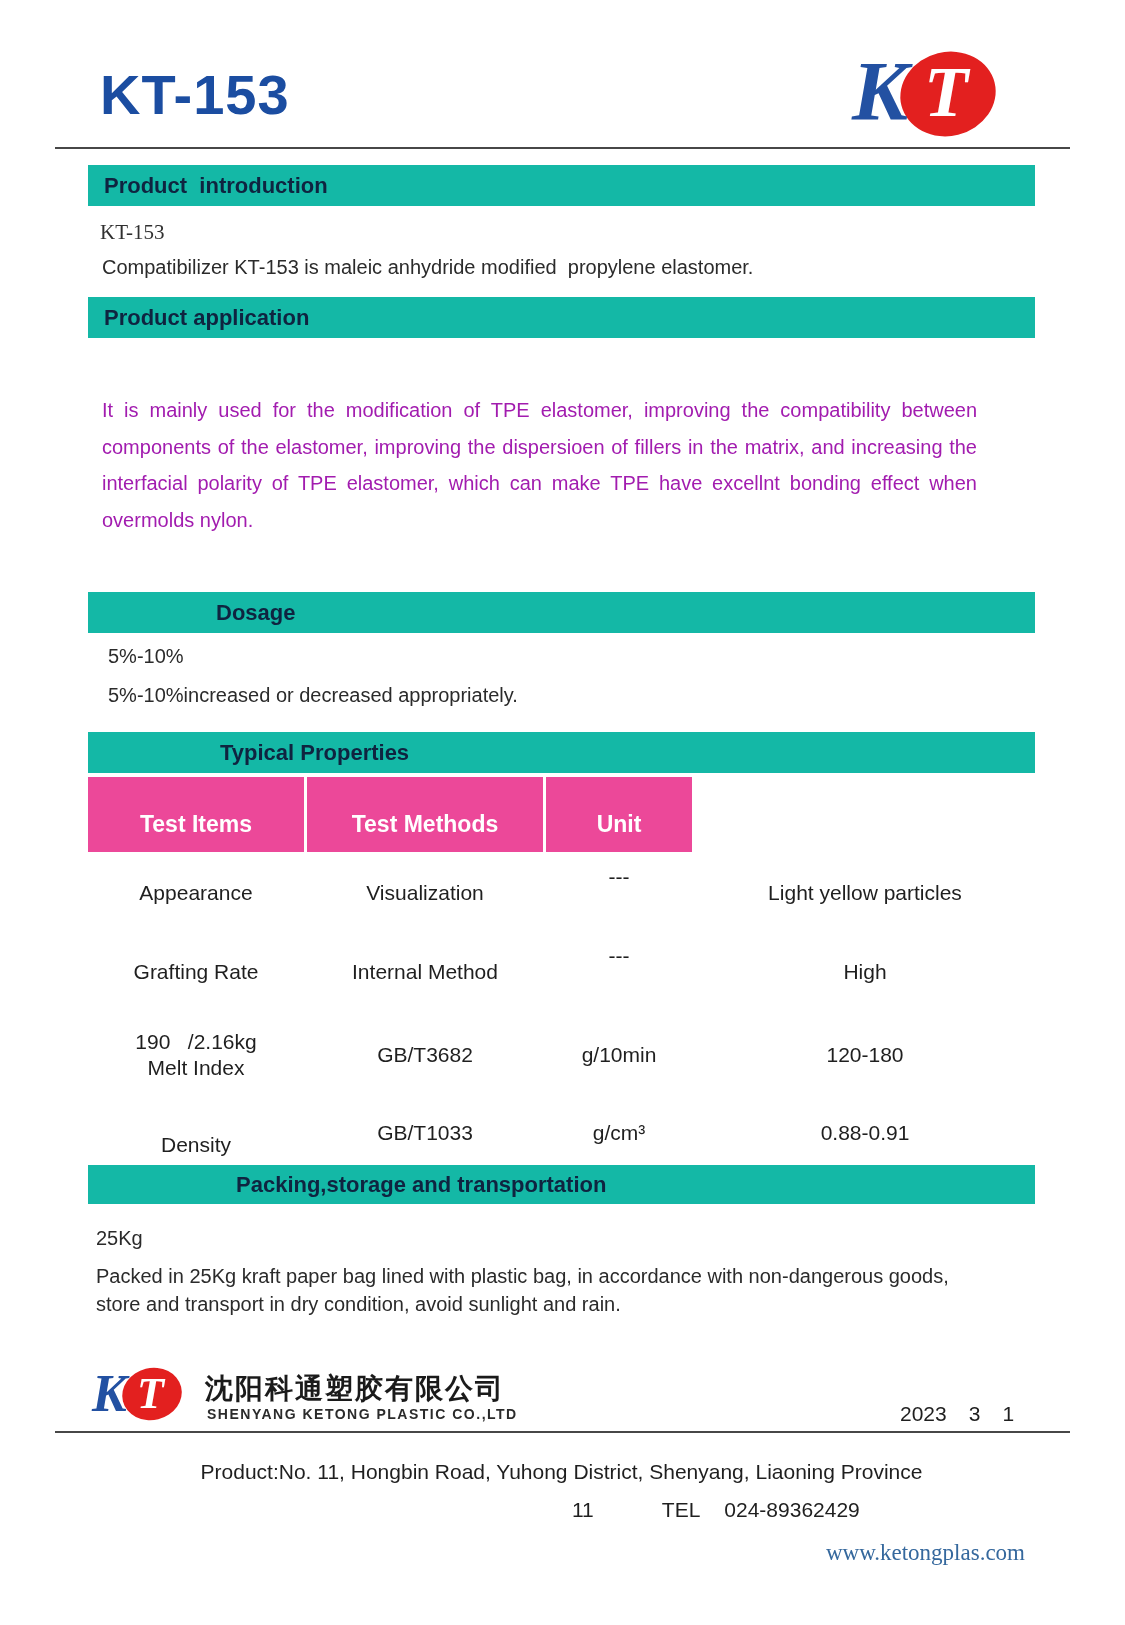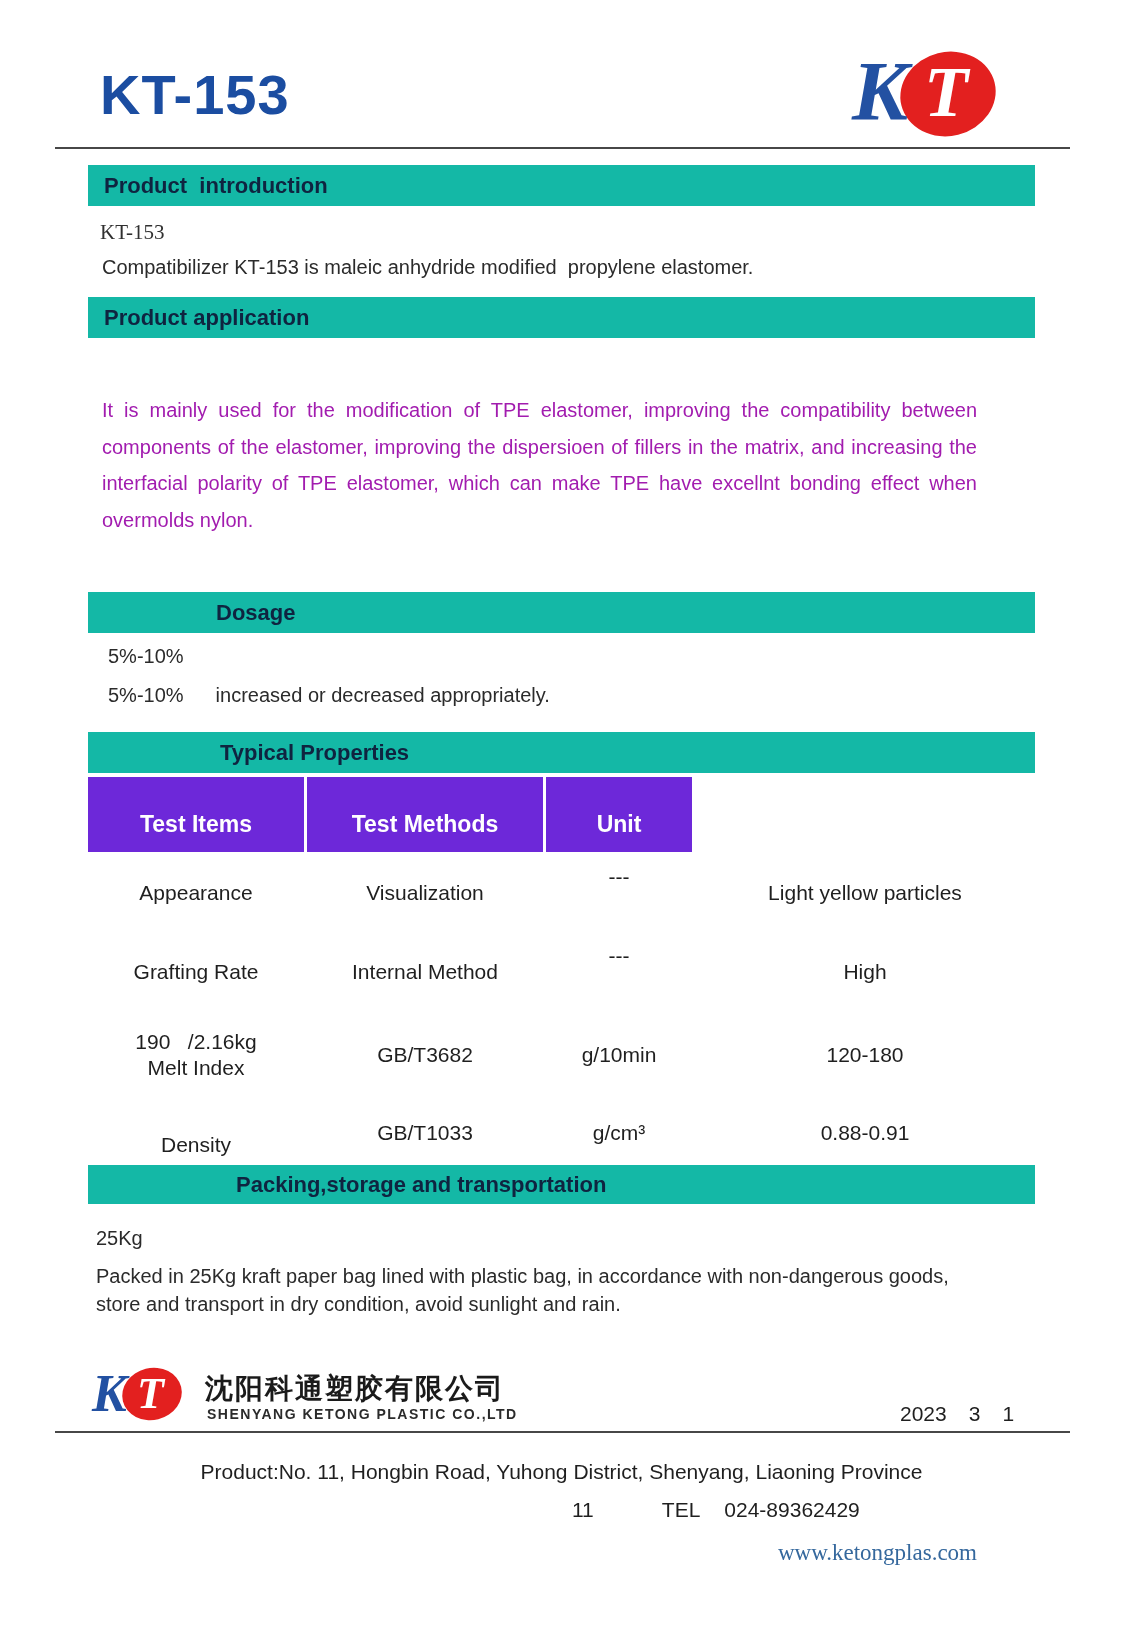--- a/index.html
+++ b/index.html
@@ -59,30 +59,30 @@
   
   .app-text {
     position:absolute; left:102px; top:392px; width:875px;
     font-size:20px; line-height:36.5px; color:#a21caf;
     text-align:justify;
   }
 
   
   .dosage-1 { position:absolute; left:108px; top:645px; font-size:20px; color:#2b2b2b; }
   .dosage-2 { position:absolute; left:108px; top:684px; font-size:20px; color:#2b2b2b; }
-  .dosage-2 .suffix { margin-left:32px; }
+  .dosage-2 .suffix { }
 
   
   .ptable { position:absolute; left:88px; top:777px; width:947px; }
   .ptable .thead {
     display:grid; grid-template-columns:216px 236px 146px 340px;
     column-gap:3px; height:75px; background:#fff;
   }
   .ptable .thead .th {
-    background:#6d28d9; color:#ffffff;
+    background:#ec4899; color:#ffffff;
     font-size:23px; font-weight:bold;
     display:flex; align-items:flex-end; justify-content:center;
     padding-bottom:14px;
   }
   .ptable .trow {
     display:grid; grid-template-columns:216px 236px 146px 340px;
     column-gap:3px; align-items:center;
   }
   .ptable .trow .td { text-align:center; font-size:21px; color:#1f1f1f; }
   .row1 { height:82px; }
@@ -128,21 +128,21 @@
   .f-date span { margin-right:22px; }
   .f-date span:last-child { margin-right:0; }
   .f-address {
     position:absolute; left:88px; top:1460px; width:947px;
     text-align:center; font-size:21px; color:#1f1f1f;
   }
   .f-tel { position:absolute; left:572px; top:1498px; font-size:21px; color:#1f1f1f; }
   .f-tel .tel-label { margin-left:68px; }
   .f-tel .tel-num { margin-left:24px; }
   .f-web {
-    position:absolute; left:752px; top:1540px; width:225px;
+    position:absolute; left:800px; top:1540px; width:225px;
     font-family:"Liberation Serif", serif; font-size:23px; color:#35689d;
     text-align:right;
   }
 </style>
 </head>
 <body>
 
 <div class="page">
 
   <div class="doc-title">KT-153</div>

